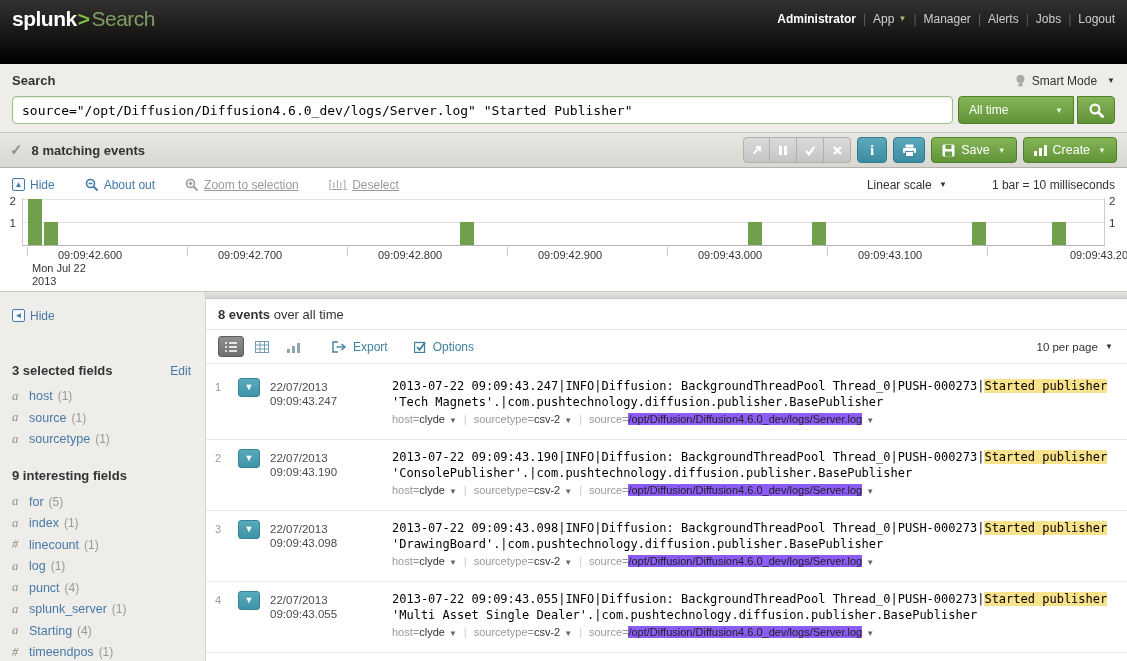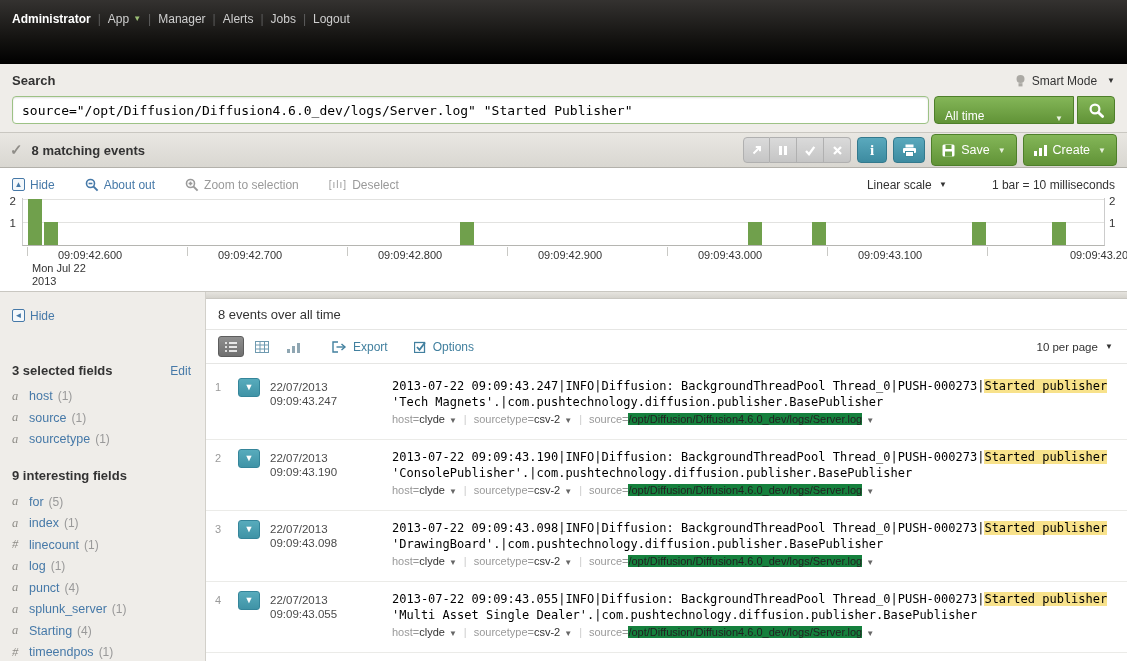--- a/index.html
+++ b/index.html
@@ -33,48 +33,48 @@
   .search-sec { height:69px; background:#efede9; border-bottom:1px solid #c9c7c1; padding:9px 12px 0 12px; }
   .search-head { display:flex; justify-content:space-between; align-items:center; }
   .search-title { font-size:13px; font-weight:bold; color:#333; }
   .smartmode { font-size:12px; color:#333; display:flex; align-items:center; gap:6px; }
   .smartmode .caret { color:#333; }
   .search-row { margin-top:8px; display:flex; height:28px; }
   .search-input { flex:1; border:1px solid #9dc285; border-radius:4px; padding:0 9px;
                   font-family:"DejaVu Sans Mono","Liberation Mono",monospace; font-size:13px; color:#000;
                   box-shadow:inset 0 1px 2px rgba(0,0,0,.12); margin-right:5px; background:#fff; }
   .grnbtn { background:linear-gradient(180deg,#84b658,#619337); border:1px solid #4e7f2a; color:#fff; cursor:pointer; }
-  .timerange { width:140px; border-radius:4px 0 0 4px; font-size:12px; display:flex; justify-content:space-between;
-               align-items:flex-end; padding:0 10px; }
+  .timerange { width:116px; border-radius:4px 0 0 4px; font-size:12px; display:flex; justify-content:space-between;
+               align-items:center; padding:0 10px; }
   .timerange .caret { color:#eaf3e0; }
   .gobtn { width:38px; border-radius:0 4px 4px 0; margin-left:3px; display:flex; align-items:center; justify-content:center; }
 
   
   .statusbar { height:35px; background:linear-gradient(180deg,#e9e7e2,#d9d7d1); border-bottom:1px solid #b3b1ab;
                display:flex; justify-content:space-between; align-items:center; padding:0 10px; }
   .match-left { display:flex; align-items:center; font-size:13px; font-weight:bold; color:#333; }
   .checkglyph { color:#8f8d88; font-size:15px; margin-right:9px; font-weight:bold; }
   .actbtns { display:flex; align-items:center; gap:6px; }
   .btn-group { display:flex; }
   .gbtn { width:27px; height:26px; background:linear-gradient(180deg,#dadada,#c5c5c5); border:1px solid #b0b0b0;
           border-left:none; display:flex; align-items:center; justify-content:center; cursor:default; }
   .gbtn:first-child { border-left:1px solid #b0b0b0; border-radius:4px 0 0 4px; }
   .gbtn:last-child { border-radius:0 4px 4px 0; }
   .tealbtn { height:26px; border-radius:4px; background:linear-gradient(180deg,#5aa9bd,#3d8ba0); border:1px solid #33798d;
              color:#fff; display:flex; align-items:center; justify-content:center; cursor:pointer; }
   .ibtn { width:30px; font-family:"Liberation Serif",serif; font-weight:bold; font-size:15px; }
   .pbtn { width:32px; }
-  .grn-act { height:32px; border-radius:4px; padding:0 10px; font-size:12.5px; display:flex; align-items:center; gap:6px; }
+  .grn-act { height:26px; border-radius:4px; padding:0 10px; font-size:12.5px; display:flex; align-items:center; gap:6px; }
   .grn-act .caret { color:#e7f1dc; margin-left:2px; }
 
   
   .timeline-sec { height:124px; background:#fff; border-bottom:1px solid #c9c7c1; position:relative; }
   .tl-controls { display:flex; align-items:center; padding:7px 12px 0 12px; font-size:12px; height:26px; }
   .tl-link { color:#4679a8; margin-right:30px; display:flex; align-items:center; gap:5px; }
-  .tl-link.disabled { color:#9a9a9a; cursor:default; }
+  .tl-link.disabled { color:#9a9a9a; cursor:default;text-decoration:underline; }
   .iconbox { display:inline-block; width:13px; height:13px; border:1px solid #4679a8; border-radius:2px; color:#4679a8;
              font-size:8px; line-height:11px; text-align:center; background:#f4f8fb; }
   .desel-glyph { font-size:10px; color:#9a9a9a; letter-spacing:1px; }
   .tl-right { margin-left:auto; display:flex; align-items:center; gap:45px; color:#333; }
   .chart { position:relative; height:94px; margin-top:2px; }
   .plot { position:absolute; left:22px; top:2px; width:1083px; height:48px;
           border-left:1px solid #ccc; border-right:1px solid #ccc; border-bottom:1px solid #b5b5b1; }
   .gridline { position:absolute; left:0; right:0; height:1px; background:#e2e2e0; }
   .bar { position:absolute; bottom:0; width:14px; background:#70a04c; cursor:pointer; }
   .tickmark { position:absolute; top:51px; width:1px; height:9px; background:#c9c9c5; }
@@ -94,52 +94,55 @@
   .sb-edit { font-size:12px; color:#4679a8; }
   .fieldlist { list-style:none; margin:8px 0 18px 0; }
   .fieldlist li { height:21.5px; display:flex; align-items:center; font-size:12.5px; }
   .ftype { font-family:"Liberation Serif",serif; font-style:italic; color:#8f8d88; width:17px; font-size:12.5px; }
   .fname { color:#4679a8; margin-right:5px; }
   .fcount { color:#999; font-size:12px; }
 
   .results { flex:1; background:#fff; border-left:1px solid #d2d0ca; display:flex; flex-direction:column; overflow:hidden; }
   .res-strip { height:7px; background:linear-gradient(180deg,#e6e4df,#d5d3cd); border-bottom:1px solid #c9c7c1; }
   .res-count { padding:8px 12px 7px 12px; font-size:13px; color:#333; border-bottom:1px solid #e6e6e4; }
-  .res-count b { font-weight:normal; }
+  .res-count b { font-weight:bold; }
   .res-toolbar { display:flex; align-items:center; padding:6px 14px 6px 12px; border-bottom:1px solid #e6e6e4; height:34px; }
   .vbtn { width:26px; height:21px; border-radius:3px; display:flex; align-items:center; justify-content:center; cursor:pointer; }
   .vbtn.active { background:linear-gradient(180deg,#8f8f8f,#6f6f6f); border:1px solid #5d5d5d; }
   .vbtn + .vbtn { margin-left:5px; }
   .tb-link { color:#42809f; font-size:12px; margin-left:26px; display:flex; align-items:center; gap:6px; }
   .perpage { margin-left:auto; font-size:11.5px; color:#333; }
   .perpage .caret { color:#333; }
 
   .events { flex:1; overflow:hidden; padding-top:5px; }
   .evrow { display:flex; padding:9px 12px 10px 0; border-bottom:1px solid #ebebe8; }
   .evnum { width:30px; padding-left:9px; color:#9a9a9a; font-size:11px; padding-top:3px; }
   .expand { width:22px; height:19px; border-radius:3px; background:linear-gradient(180deg,#58abbc,#3f93a6);
             border:1px solid #35859a; color:#fff; text-align:center; line-height:16px; font-size:9px;
             margin:0 10px 0 2px; cursor:pointer; flex:none; }
   .evtime { width:122px; flex:none; font-size:11.5px; color:#4a4a4a; padding-top:2px; line-height:14px; }
   .evbody { flex:1; font-family:"DejaVu Sans Mono","Liberation Mono",monospace; font-size:12px; line-height:16px;
             color:#000; white-space:nowrap; overflow:hidden; }
   .hl { background:#f8e28b; }
   .evmeta { font-family:"Liberation Sans",sans-serif; font-size:11px; color:#999; margin-top:1px; }
   .evmeta .mval { color:#333; }
-  .evmeta .msrc { background:#15803d; color:#222; }
+  .evmeta .msrc { background:#8b5cf6; color:#222; }
   .evmeta .mcaret { color:#666; font-size:8px; margin-left:4px; cursor:pointer; }
   .evmeta .msep { color:#ccc; margin:0 7px; }
 </style>
 </head>
 <body>
 
 <div class="app">
 
   <header class="topbar">
     <div class="tb-row1">
+      <div class="logo">
+        <span class="brand">splunk</span><span class="chev">&gt;</span><span class="appname">Search</span>
+      </div>
       <div class="usermenu">
         <span class="user">Administrator</span>
         <span id="user-links"><span class="sep">|</span><a>App<span class="caret caret-green">▼</span></a><span class="sep">|</span><a>Manager</a><span class="sep">|</span><a>Alerts</a><span class="sep">|</span><a>Jobs</a><span class="sep">|</span><a>Logout</a></span>
       </div>
     </div>
   </header>
 
   <section class="search-sec">
     <div class="search-head">
       <h2 class="search-title">Search</h2>

